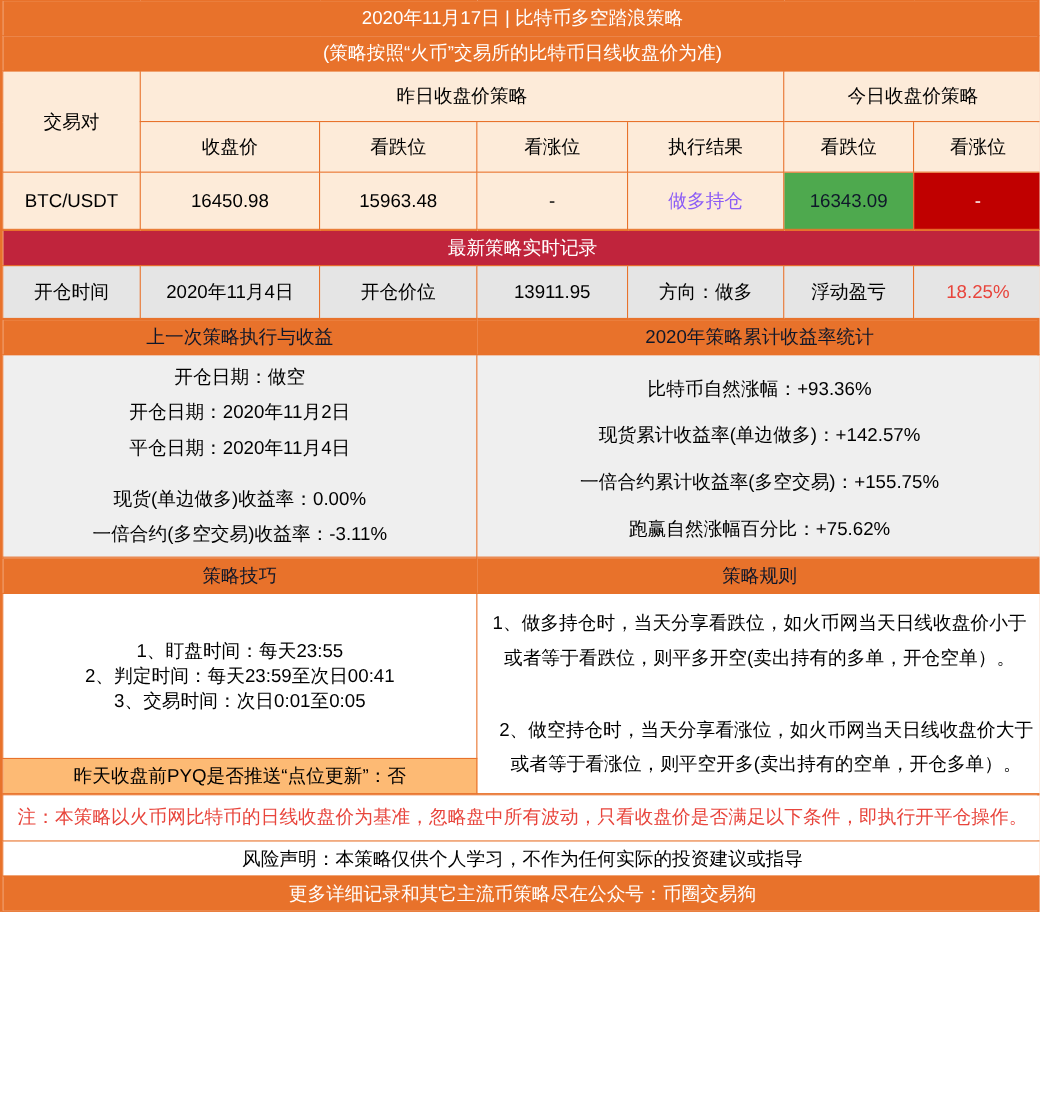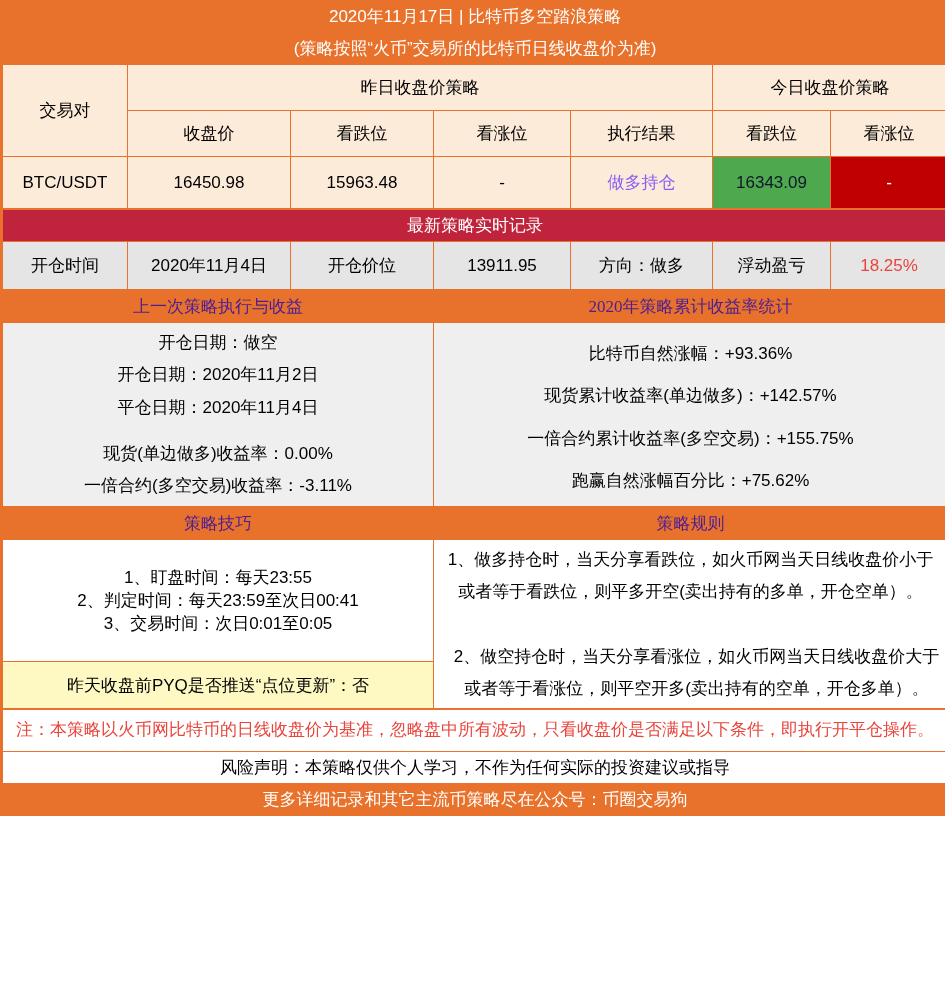--- a/index.html
+++ b/index.html
@@ -82,43 +82,42 @@
   .pink td {
     background: #e5e5e5;
     font-size: 18px;
     height: 48px;
   }
   .pink td.label { color: #000; }
   .pct { color: #e8453c; font-weight: bold; font-size: 19px; }
   
   .sec-orange td {
     background: #e8722b;
-    color: #4c1d95;
+    color: #0f172a;
     font-weight: bold;
     font-size: 19px;
     padding: 8px 4px;
     border: 1px solid #e8722b;
-    font-family: Liberation Serif, serif;
   }
   .body-gray td {
     background: #efefef;
     font-size: 17px;
     line-height: 1.9;
     padding: 14px 10px;
     vertical-align: middle;
   }
   .rules-cell {
     text-align: left;
     padding: 16px 14px;
     line-height: 1.85;
     font-size: 17px;
     vertical-align: top;
   }
   .yellow td {
-    background: #fef9c3;
+    background: #fdba74;
     font-size: 17px;
     padding: 28px 10px;
   }
   .note td {
     background: #ffffff;
     color: #e8453c;
     text-align: left;
     font-size: 17px;
     line-height: 1.9;
     padding: 12px 14px;
@@ -250,21 +249,21 @@
     <colgroup>
       <col style="width:431px">
       <col style="width:514px">
     </colgroup>
     <tbody>
       <tr class="sec-orange">
         <td>策略技巧</td>
         <td>策略规则</td>
       </tr>
       <tr>
-        <td class="body-white" style="height:122px">
+        <td class="body-white" style="height:150px">
           <span class="blk">1、盯盘时间：每天23:55</span>
           <span class="blk">2、判定时间：每天23:59至次日00:41</span>
           <span class="blk">3、交易时间：次日0:01至0:05</span>
         </td>
         <td class="rules-cell" rowspan="2" style="background:#ffffff">
           <span class="blk">1、做多持仓时，当天分享看跌位，如火币网当天日线收盘价小于或者等于看跌位，则平多开空(卖出持有的多单，开仓空单）。</span>
           <span class="blk" style="height:34px"></span>
           <span class="blk" style="padding-left:12px">2、做空持仓时，当天分享看涨位，如火币网当天日线收盘价大于或者等于看涨位，则平空开多(卖出持有的空单，开仓多单）。</span>
         </td>
       </tr>

